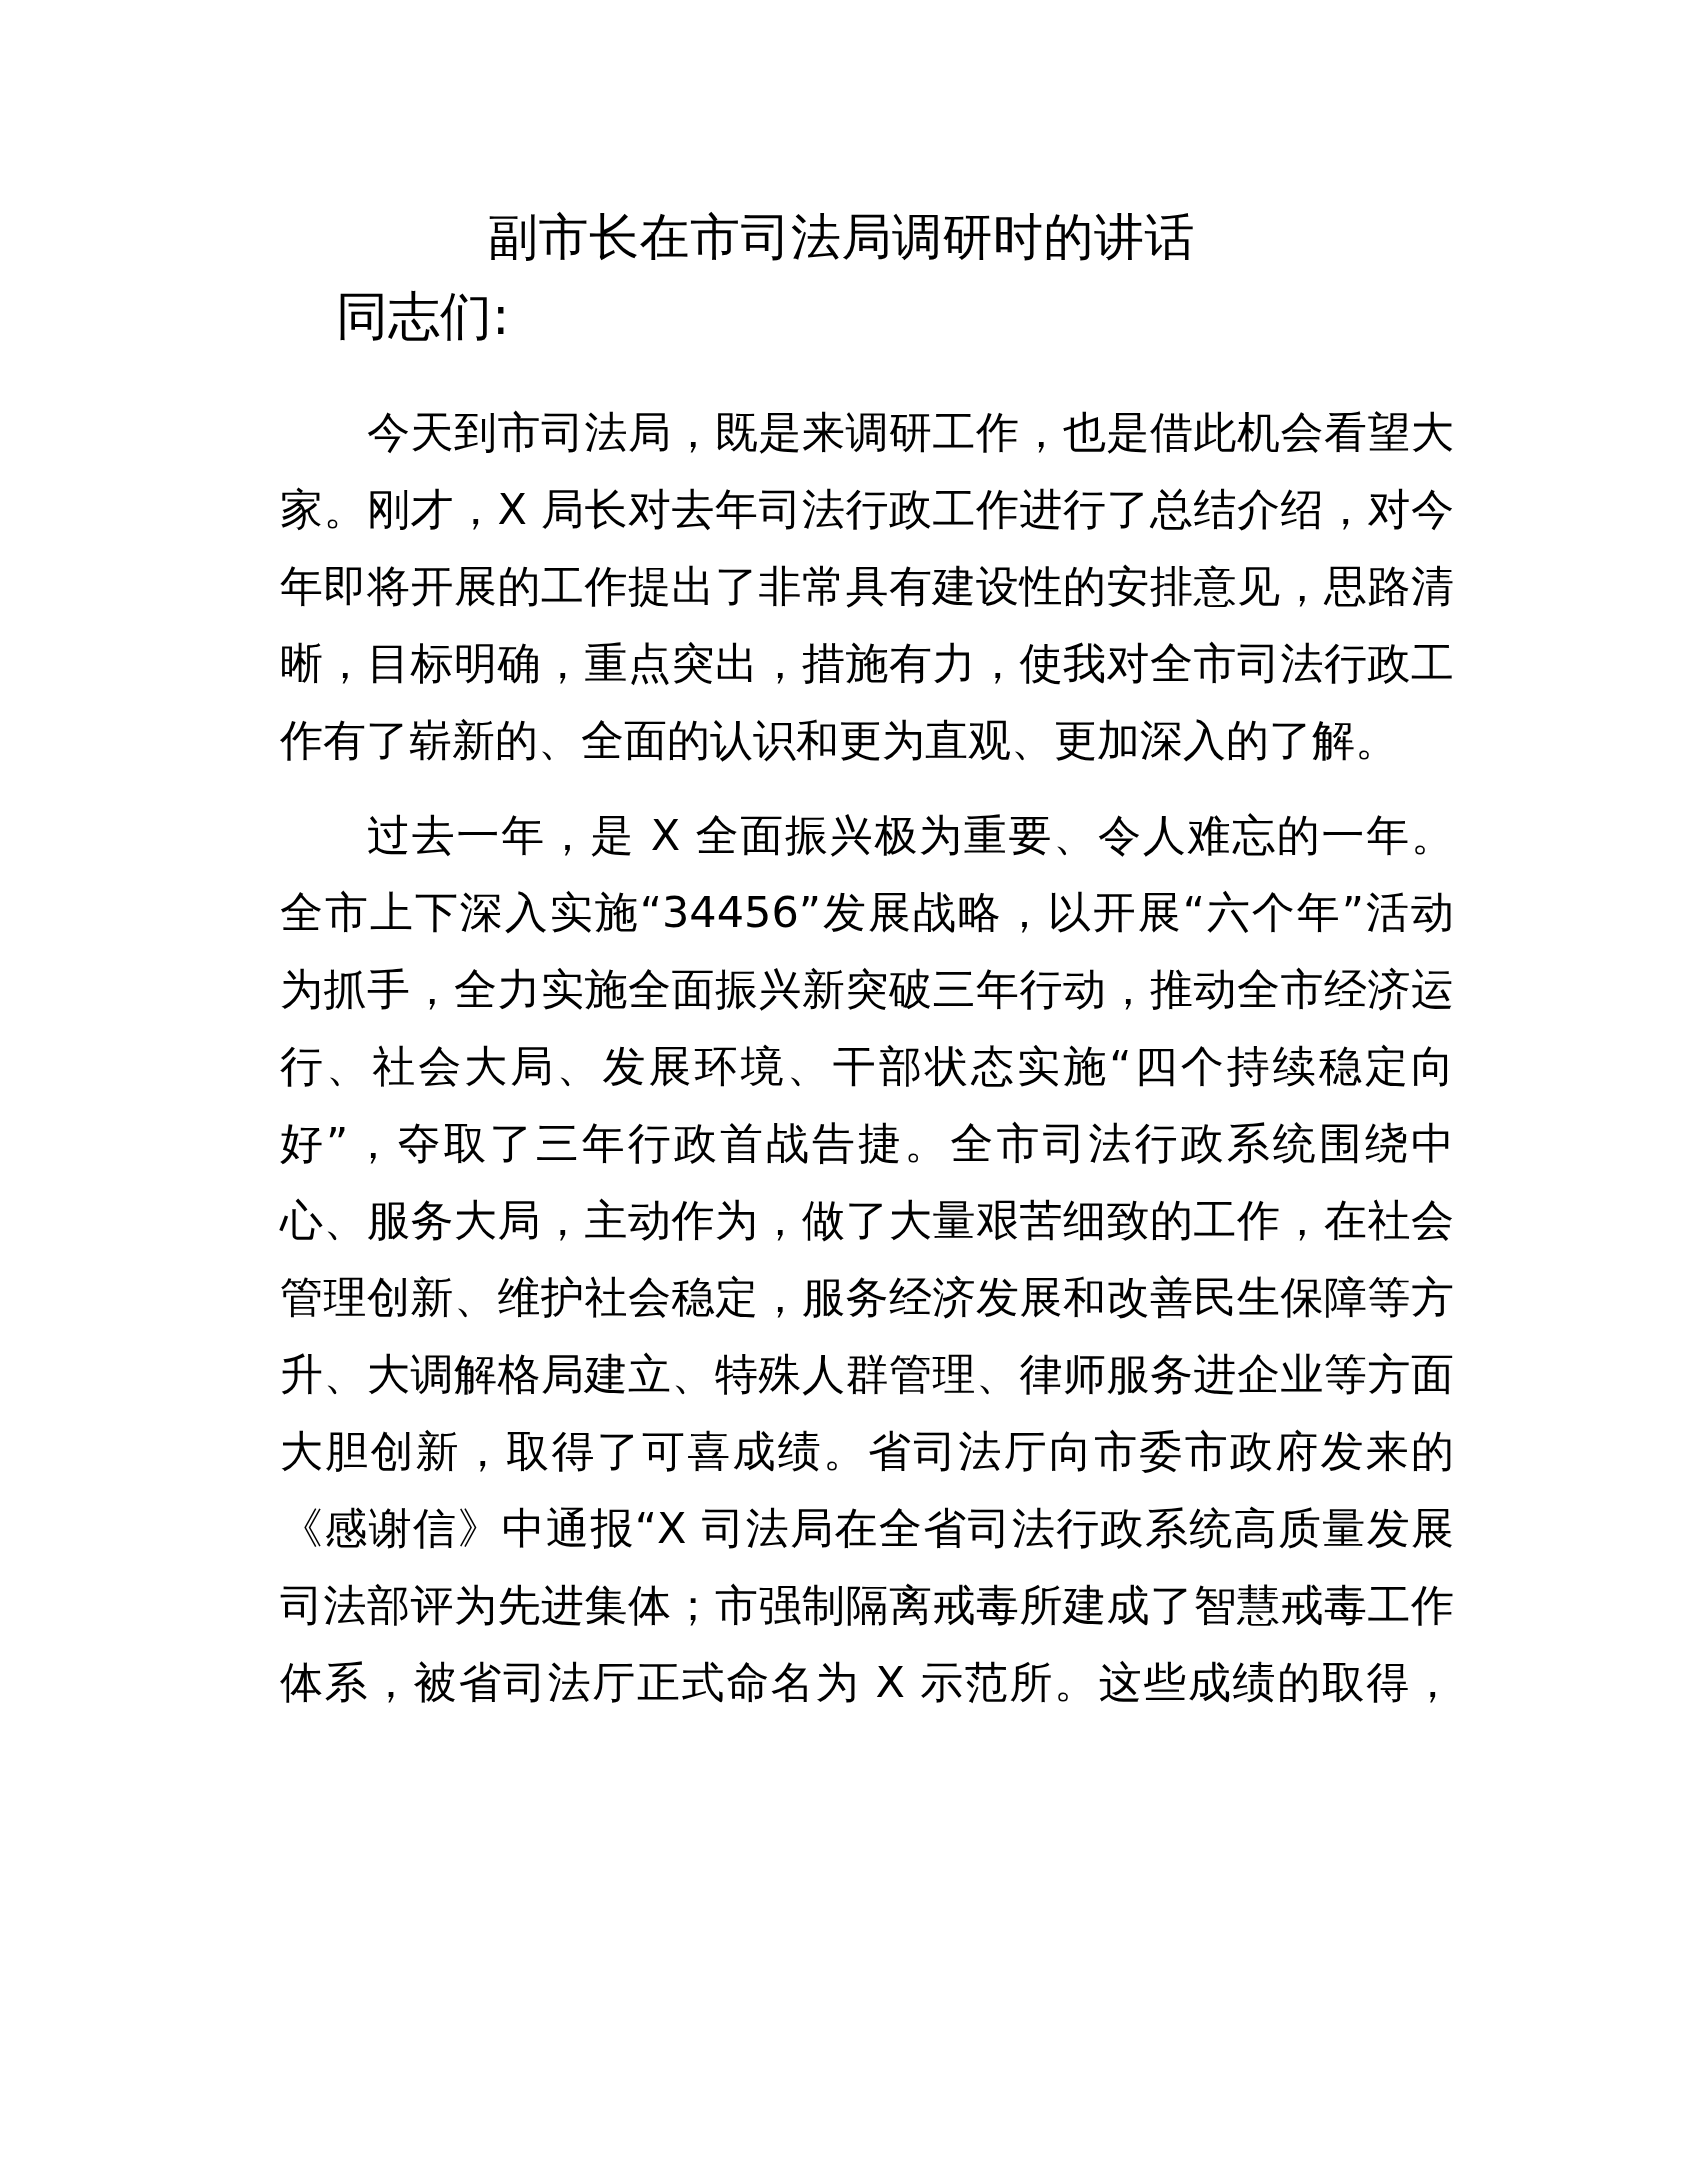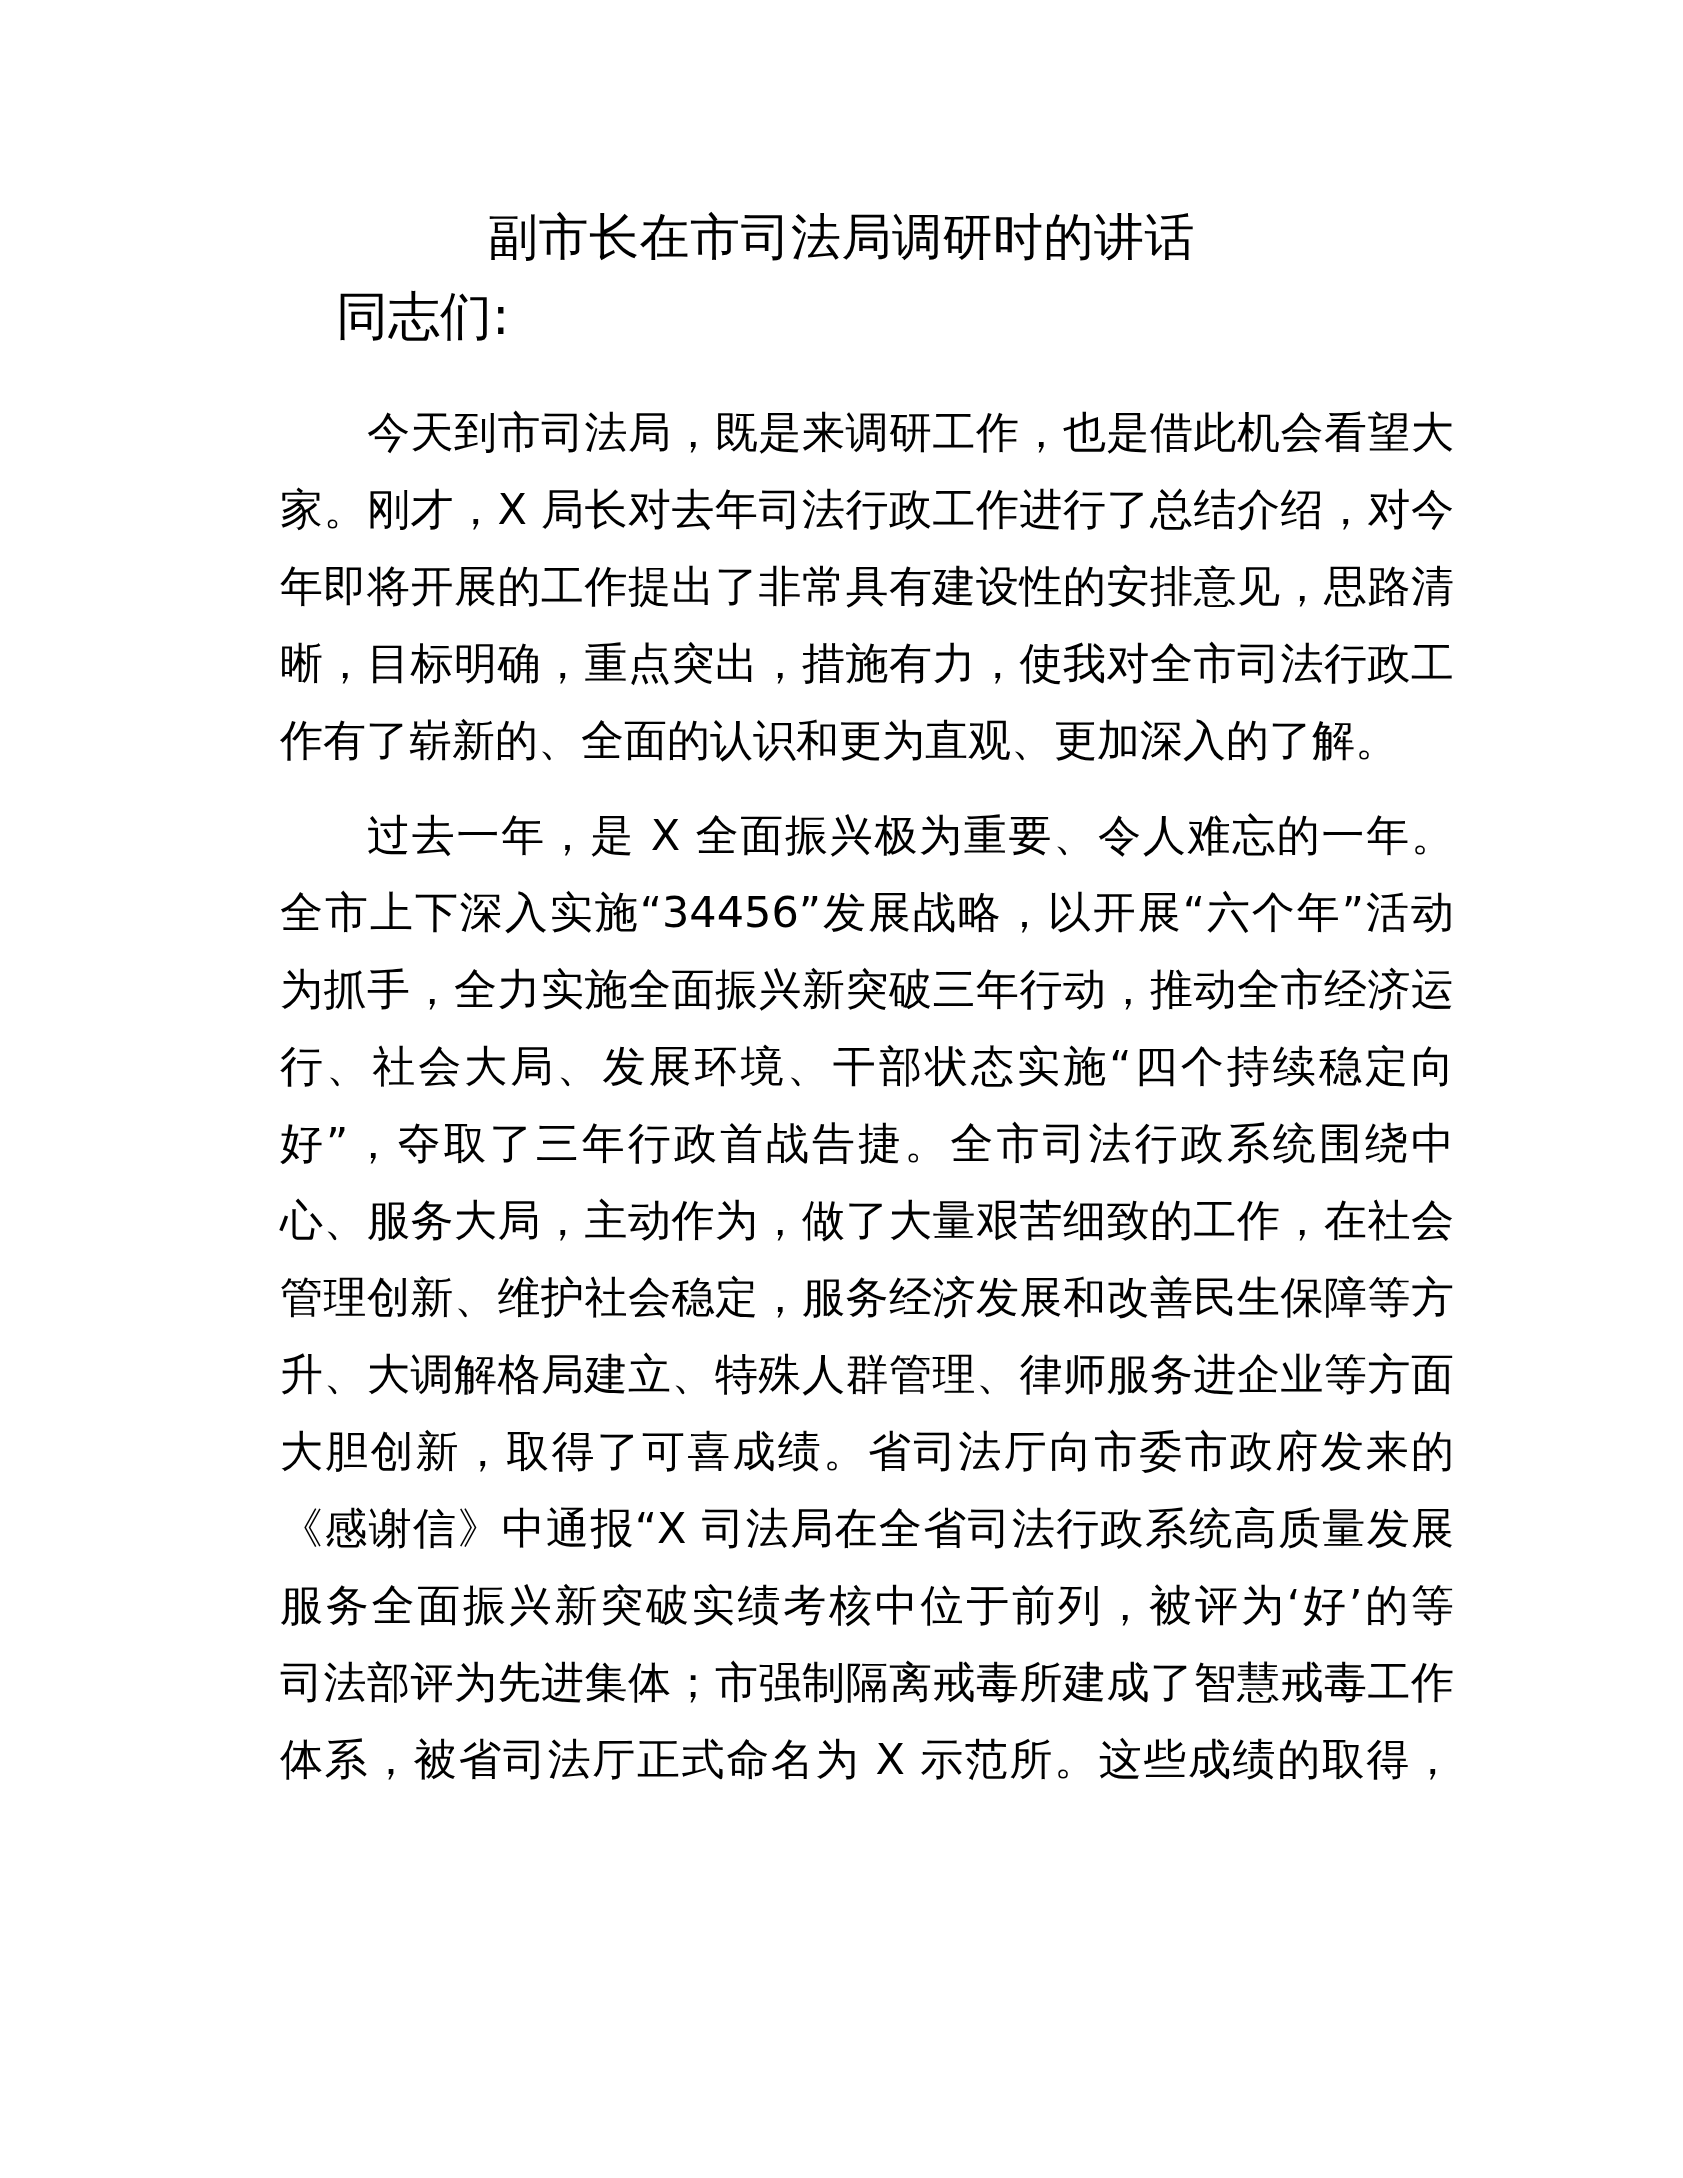--- a/index.html
+++ b/index.html
@@ -92,19 +92,18 @@
     <span class="line indent">过去一年，是 X 全面振兴极为重要、令人难忘的一年。</span>
     <span class="line">全市上下深入实施“34456”发展战略，以开展“六个年”活动</span>
     <span class="line">为抓手，全力实施全面振兴新突破三年行动，推动全市经济运</span>
     <span class="line">行、社会大局、发展环境、干部状态实施“四个持续稳定向</span>
     <span class="line">好”，夺取了三年行政首战告捷。全市司法行政系统围绕中</span>
     <span class="line">心、服务大局，主动作为，做了大量艰苦细致的工作，在社会</span>
     <span class="line">管理创新、维护社会稳定，服务经济发展和改善民生保障等方</span>
     <span class="line">升、大调解格局建立、特殊人群管理、律师服务进企业等方面</span>
     <span class="line">大胆创新，取得了可喜成绩。省司法厅向市委市政府发来的</span>
     <span class="line">《感谢信》中通报“X 司法局在全省司法行政系统高质量发展</span>
-    <span class="line">服务全面振兴新突破实绩考核中位于前列，被评为‘好’的等</span>
     <span class="line">司法部评为先进集体；市强制隔离戒毒所建成了智慧戒毒工作</span>
     <span class="line">体系，被省司法厅正式命名为 X 示范所。这些成绩的取得，</span>
   </div>
 
 </div>
 
 
 </body></html>

